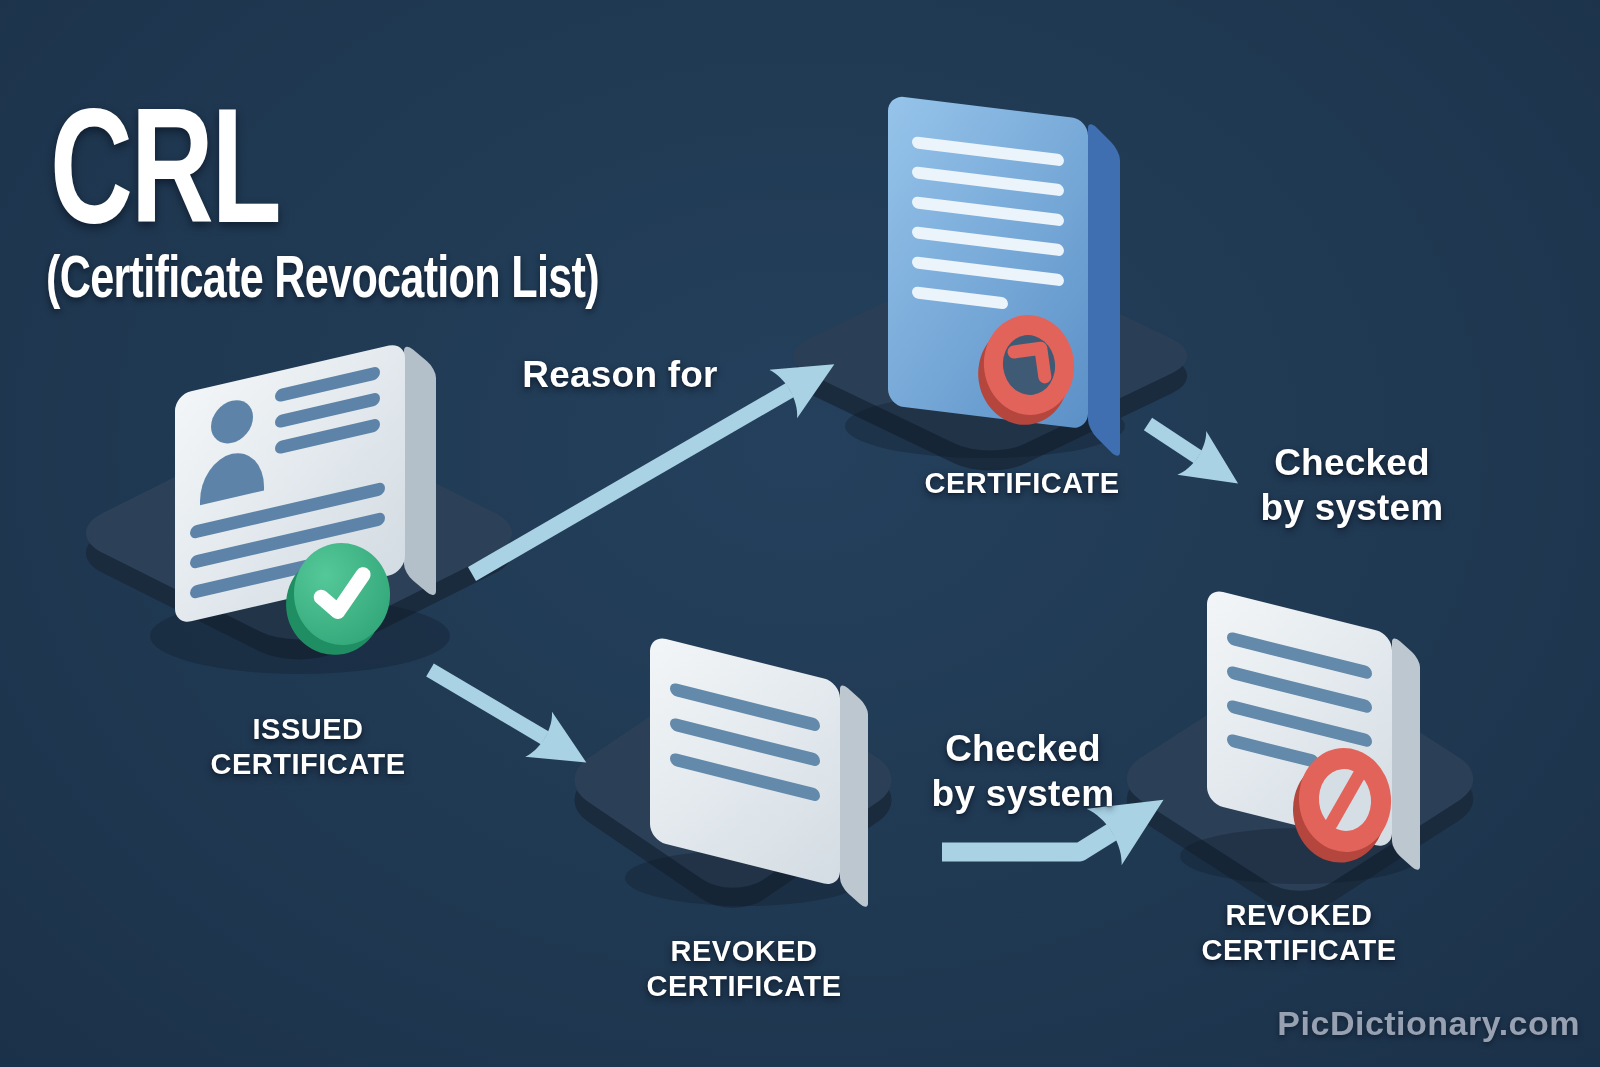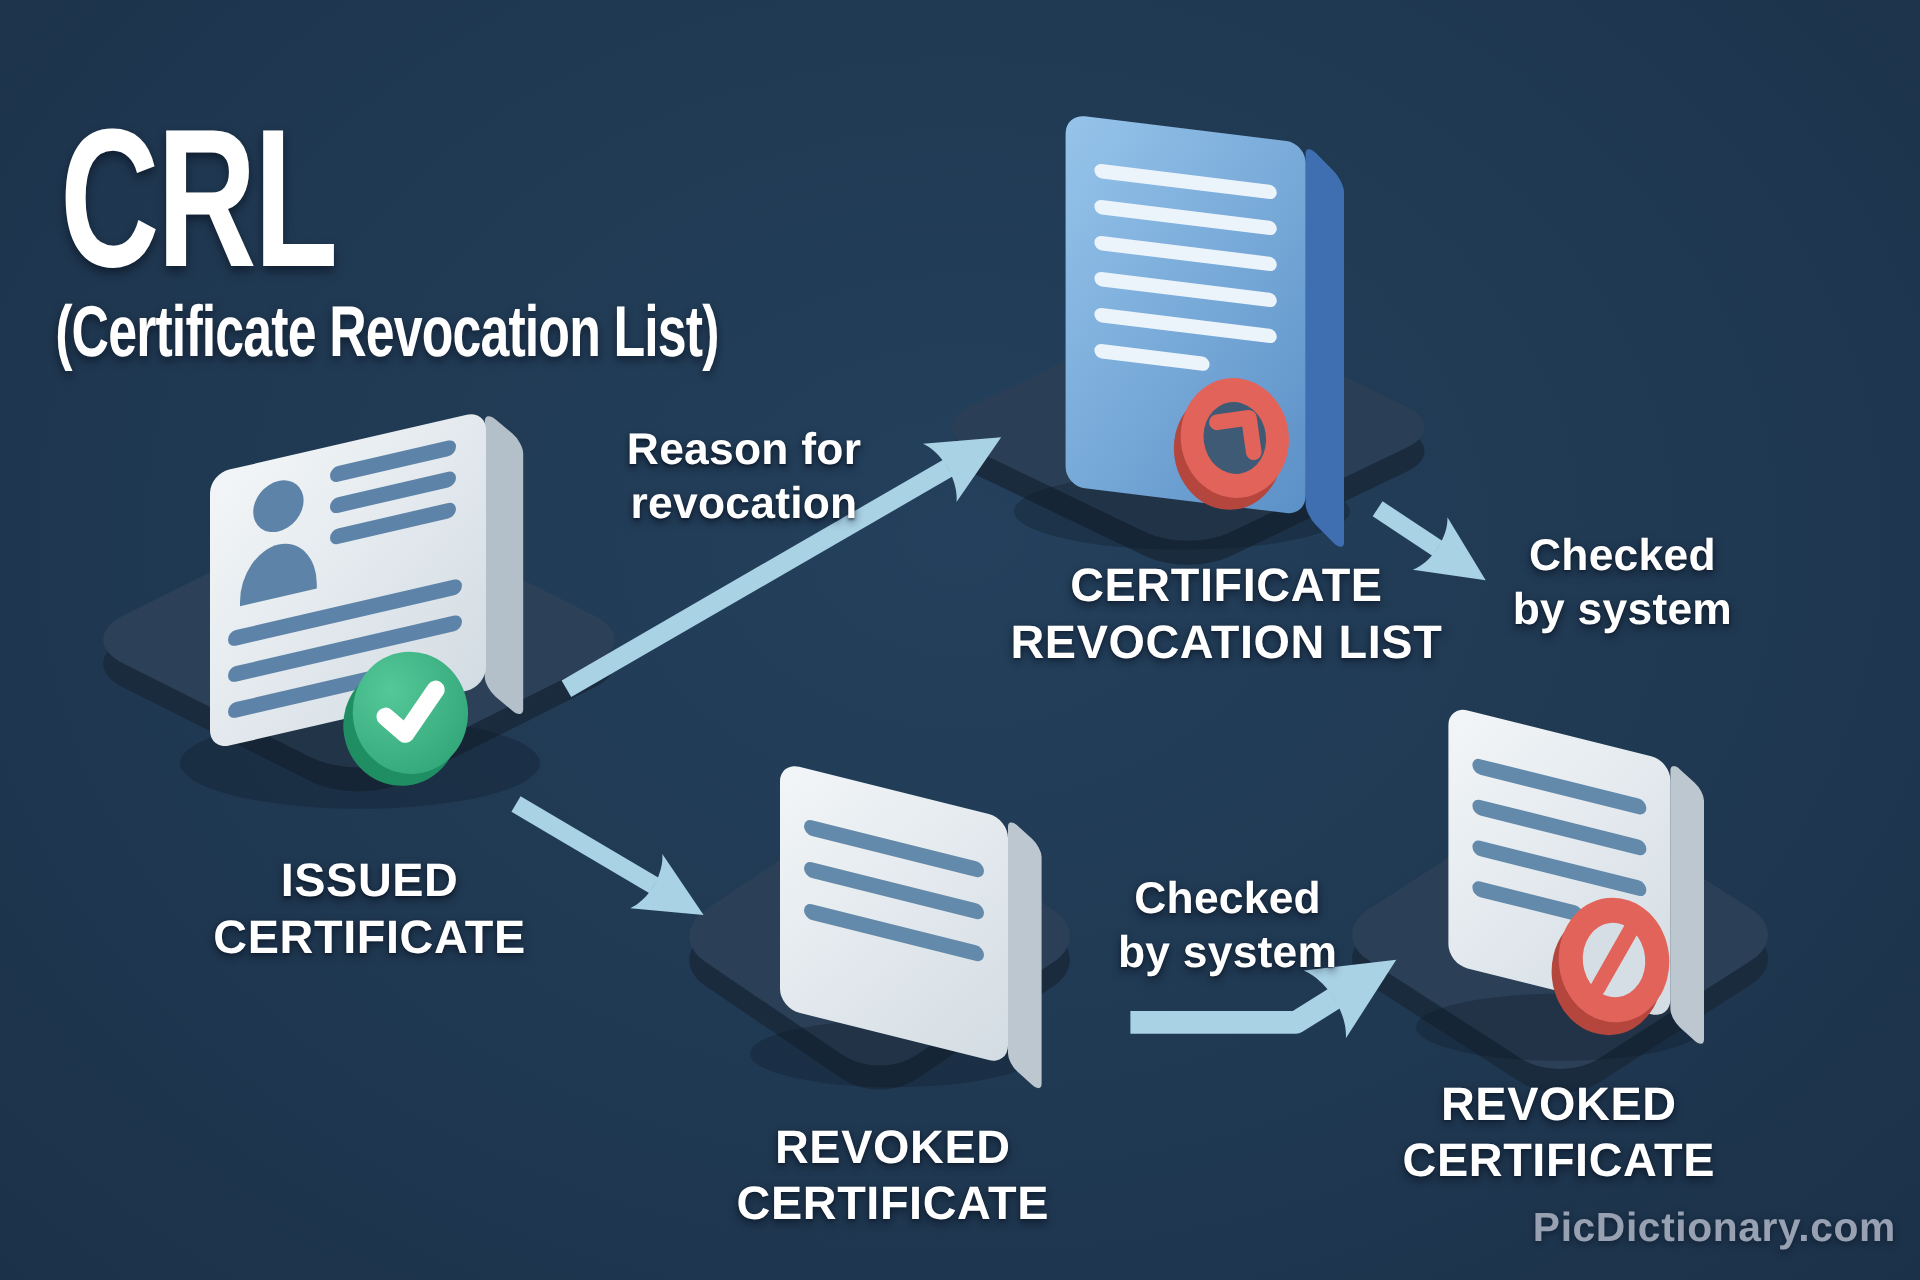--- a/index.html
+++ b/index.html
@@ -6,21 +6,21 @@
   #canvas {
     position:relative; width:1600px; height:1067px; overflow:hidden;
     background: radial-gradient(ellipse at 50% 42%, #24405c 0%, #203952 55%, #1b3149 100%);
     font-family:"Liberation Sans", sans-serif;
   }
   #scene { position:absolute; left:0; top:0; }
   .lbl { position:absolute; color:#ffffff; font-weight:700; text-align:center;
          transform:translateX(-50%);
          text-shadow:0 3px 7px rgba(6,14,26,.6), 0 1px 2px rgba(6,14,26,.45); }
   .lbl span { display:block; }
-  .node-lbl { font-size:39px; line-height:1.2; letter-spacing:.5px; }
+  .node-lbl { font-size:29px; line-height:1.2; letter-spacing:.5px; }
   .edge-lbl { font-size:37px; line-height:1.22; letter-spacing:.2px; }
   .title-acronym { position:absolute; left:50px; top:84px; color:#fff; font-weight:700;
          font-size:164px; line-height:1; letter-spacing:-3px;
          transform:scaleX(.70); transform-origin:left top;
          text-shadow:0 4px 10px rgba(6,14,26,.6); }
   .title-full { position:absolute; left:46px; top:244px; color:#fff; font-weight:700;
          font-size:60px; line-height:1.1; letter-spacing:-1px;
          transform:scaleX(.72); transform-origin:left top;
          text-shadow:0 3px 8px rgba(6,14,26,.6); }
   .watermark { position:absolute; right:20px; top:1004px; color:#97a1b2; font-weight:700;
@@ -170,31 +170,29 @@
     <path d="M1148,424 L1198,457" stroke="#a9d2e5" stroke-width="15" fill="none" marker-end="url(#ah)"></path>
     <path d="M430,670 L545,738" stroke="#a9d2e5" stroke-width="15" fill="none" marker-end="url(#ah)"></path>
     <path d="M942,852 L1080,852 L1112,832" stroke="#a9d2e5" stroke-width="19" fill="none" stroke-linejoin="round" marker-end="url(#ah)"></path>
   </svg>
 
   <div class="title-acronym">CRL</div>
   <div class="title-full">(Certificate Revocation List)</div>
 
   <div class="lbl edge-lbl" style="left:620px; top:352px;">
     <span>Reason for</span>
-    <span>revocation</span>
   </div>
 
   <div class="lbl edge-lbl" style="left:1352px; top:440px;">
     <span>Checked</span>
     <span>by system</span>
   </div>
 
   <div class="lbl node-lbl" style="left:1022px; top:466px;">
     <span>CERTIFICATE</span>
-    <span>REVOCATION LIST</span>
   </div>
 
   <div class="lbl node-lbl" style="left:308px; top:712px;">
     <span>ISSUED</span>
     <span>CERTIFICATE</span>
   </div>
 
   <div class="lbl edge-lbl" style="left:1023px; top:726px;">
     <span>Checked</span>
     <span>by system</span>

